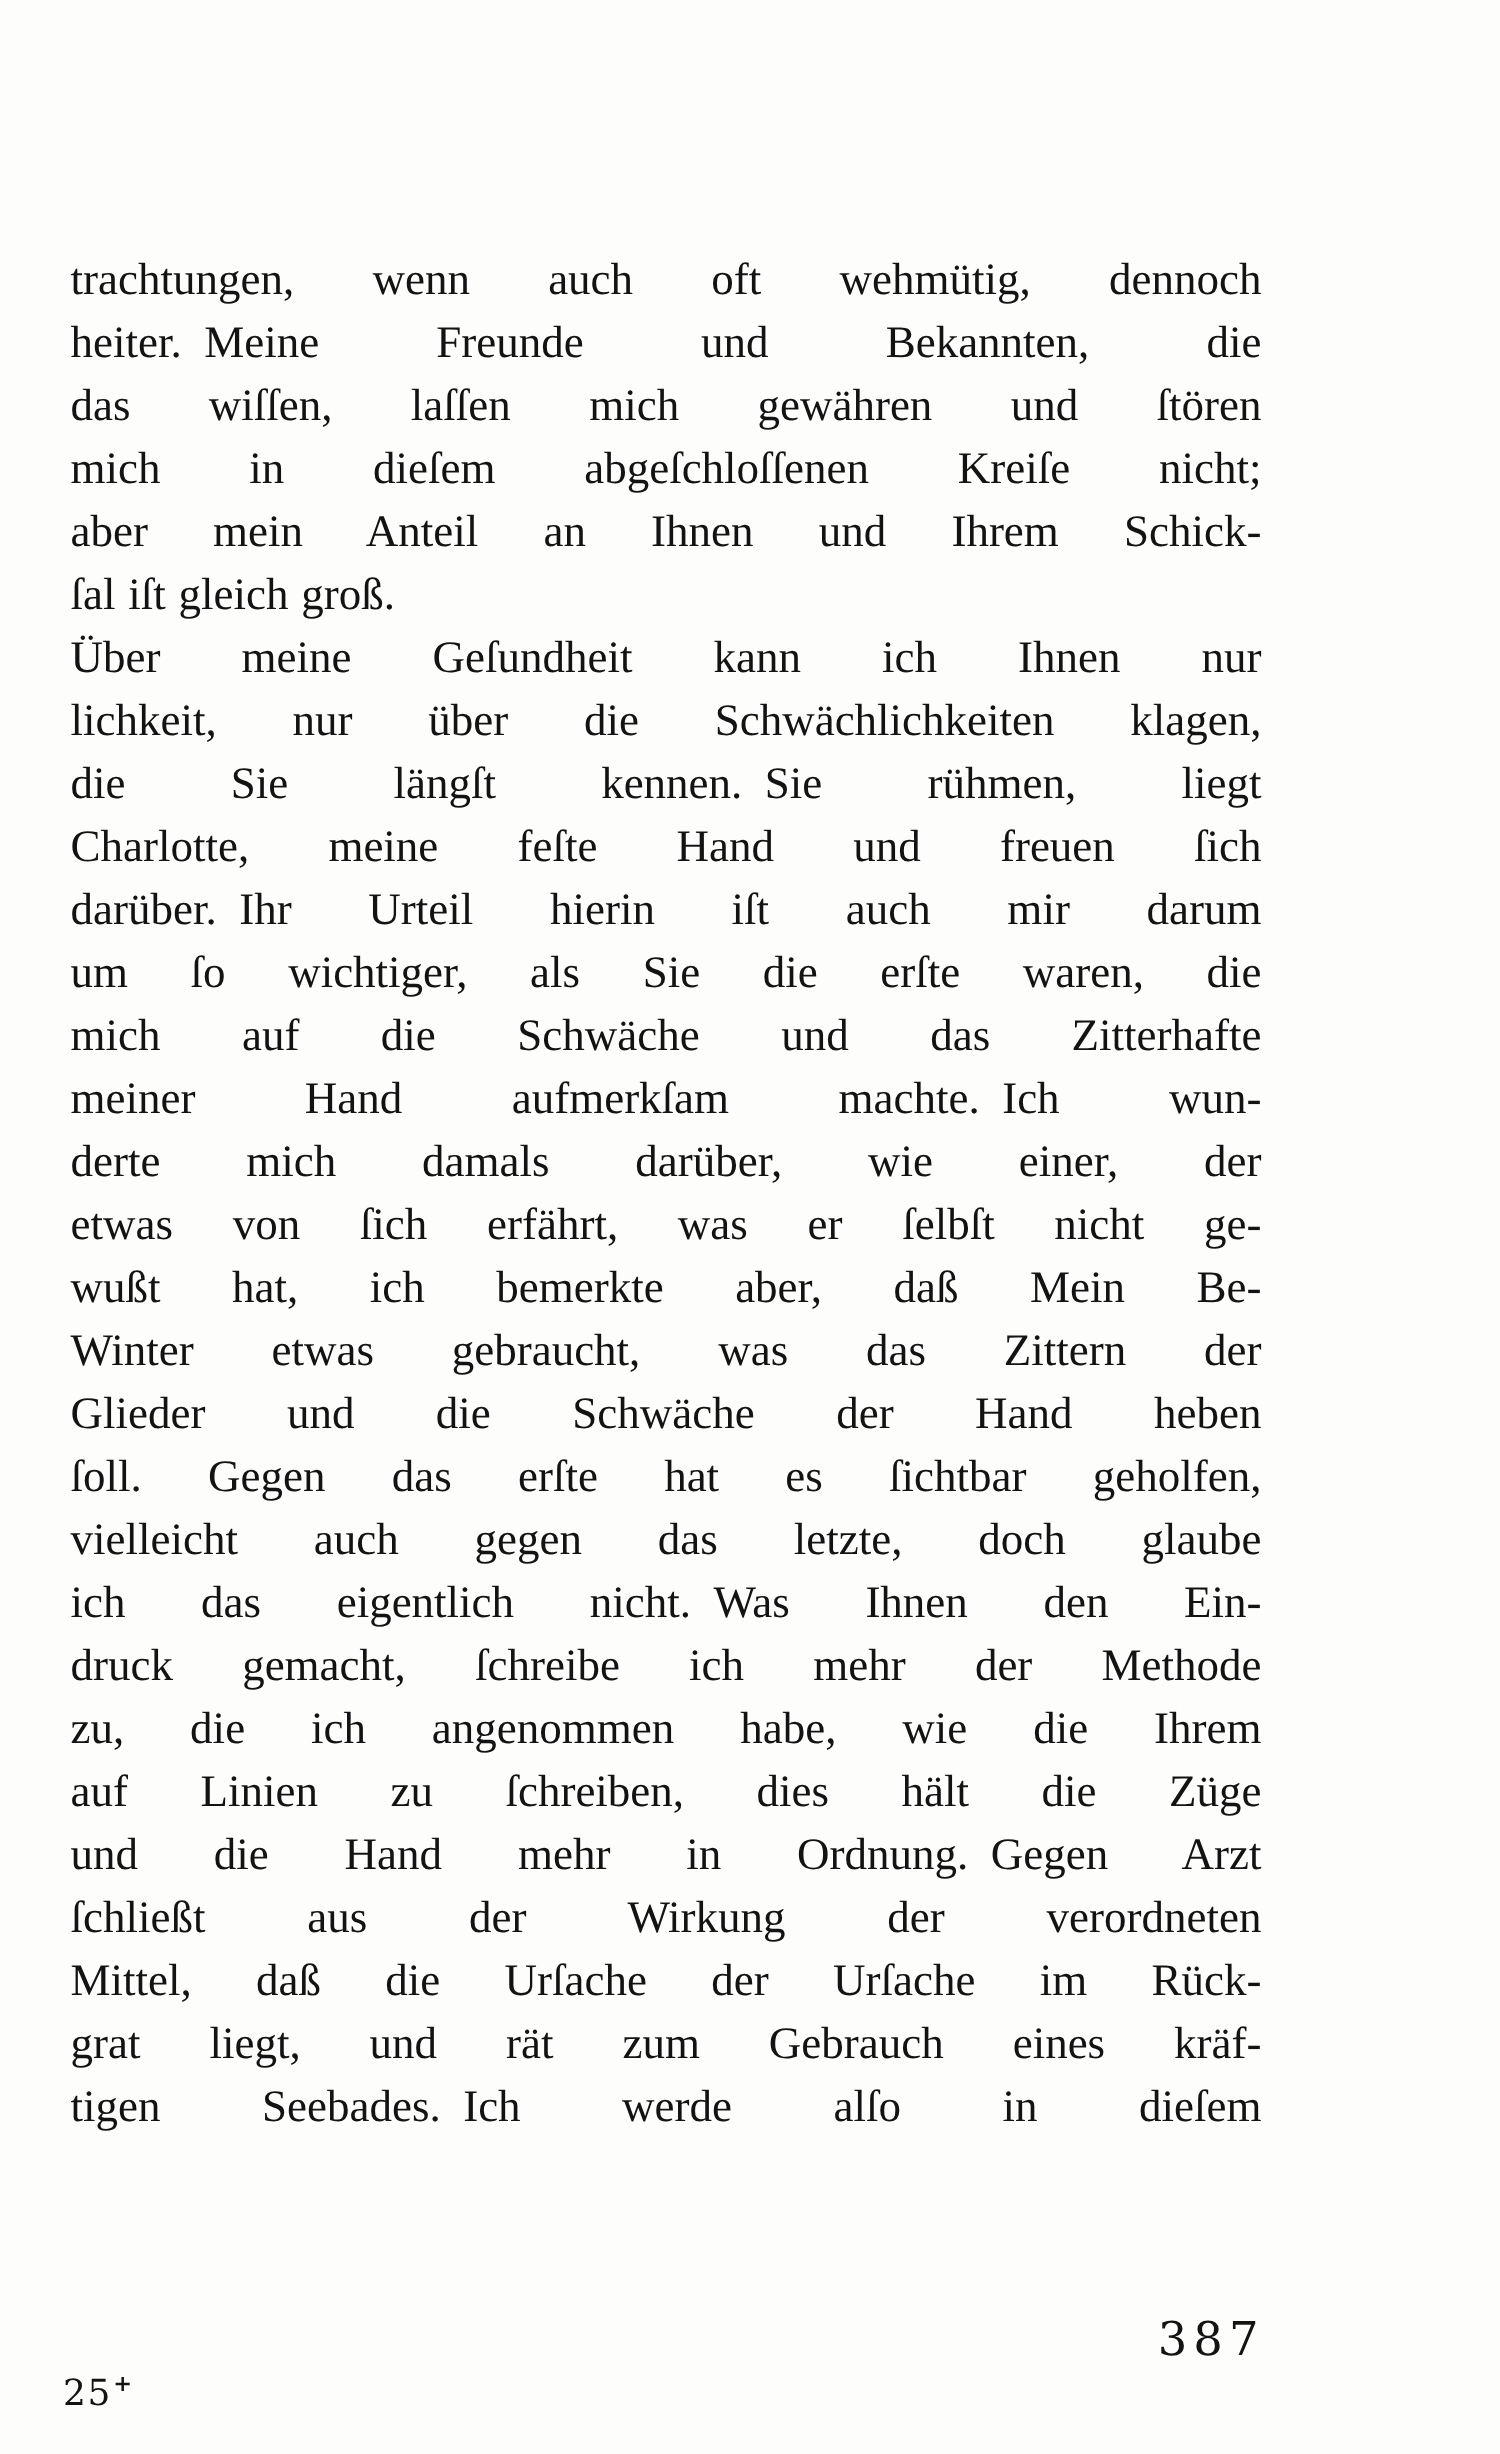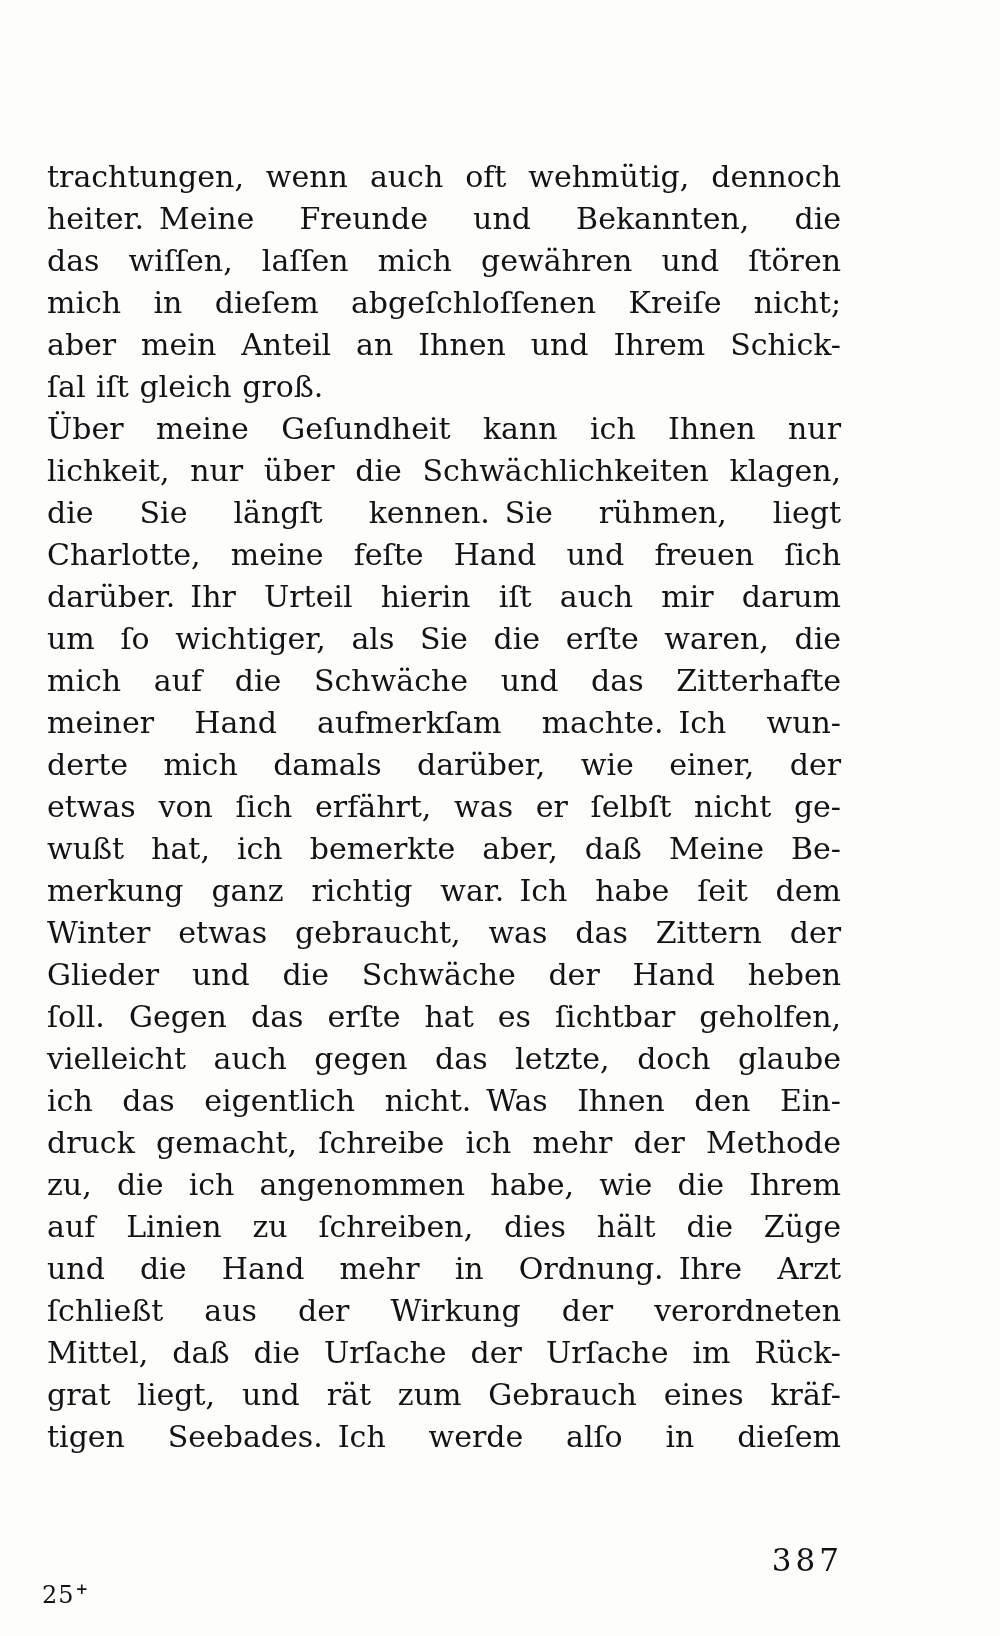--- a/index.html
+++ b/index.html
@@ -8,22 +8,23 @@
     width: 1000px;
     height: 1636px;
     background: #fdfdfc;
     color: #131313;
     font-family: "DejaVu Serif", serif;
     overflow: hidden;
   }
   .text-block {
     position: absolute;
     left: 47px;
-    top: 156px;
+    top: 166px;
     width: 794px;
+    font-family: Liberation Serif, serif;
   }
   .line {
     font-size: 30px;
     line-height: 42px;
     height: 42px;
     text-align: justify;
     text-align-last: justify;
     word-spacing: 1px;
     white-space: nowrap;
   }
@@ -69,31 +70,30 @@
       <div class="line">Über meine Geſundheit kann ich Ihnen nur</div>
       <div class="line">lichkeit, nur über die Schwächlichkeiten klagen,</div>
       <div class="line">die Sie längſt kennen. Sie rühmen, liegt</div>
       <div class="line">Charlotte, meine feſte Hand und freuen ſich</div>
       <div class="line">darüber. Ihr Urteil hierin iſt auch mir darum</div>
       <div class="line">um ſo wichtiger, als Sie die erſte waren, die</div>
       <div class="line">mich auf die Schwäche und das Zitterhafte</div>
       <div class="line">meiner Hand aufmerkſam machte. Ich wun-</div>
       <div class="line">derte mich damals darüber, wie einer, der</div>
       <div class="line">etwas von ſich erfährt, was er ſelbſt nicht ge-</div>
-      <div class="line">wußt hat, ich bemerkte aber, daß Meine Be-</div>
-      <div class="line">merkung ganz richtig war. Ich habe ſeit dem</div>
+      <div class="line">wußt hat, ich bemerkte aber, daß Mein Be-</div>
       <div class="line">Winter etwas gebraucht, was das Zittern der</div>
       <div class="line">Glieder und die Schwäche der Hand heben</div>
       <div class="line">ſoll. Gegen das erſte hat es ſichtbar geholfen,</div>
       <div class="line">vielleicht auch gegen das letzte, doch glaube</div>
       <div class="line">ich das eigentlich nicht. Was Ihnen den Ein-</div>
       <div class="line">druck gemacht, ſchreibe ich mehr der Methode</div>
       <div class="line">zu, die ich angenommen habe, wie die Ihrem</div>
       <div class="line">auf Linien zu ſchreiben, dies hält die Züge</div>
-      <div class="line">und die Hand mehr in Ordnung. Ihre Arzt</div>
+      <div class="line">und die Hand mehr in Ordnung. Gegen Arzt</div>
       <div class="line">ſchließt aus der Wirkung der verordneten</div>
       <div class="line">Mittel, daß die Urſache der Urſache im Rück-</div>
       <div class="line">grat liegt, und rät zum Gebrauch eines kräf-</div>
       <div class="line">tigen Seebades. Ich werde alſo in dieſem</div>
     </div>
 
   <div class="footer-sig"><span>25</span><span class="sig-mark">+</span></div>
 
   <div class="page-num">387</div>
 

